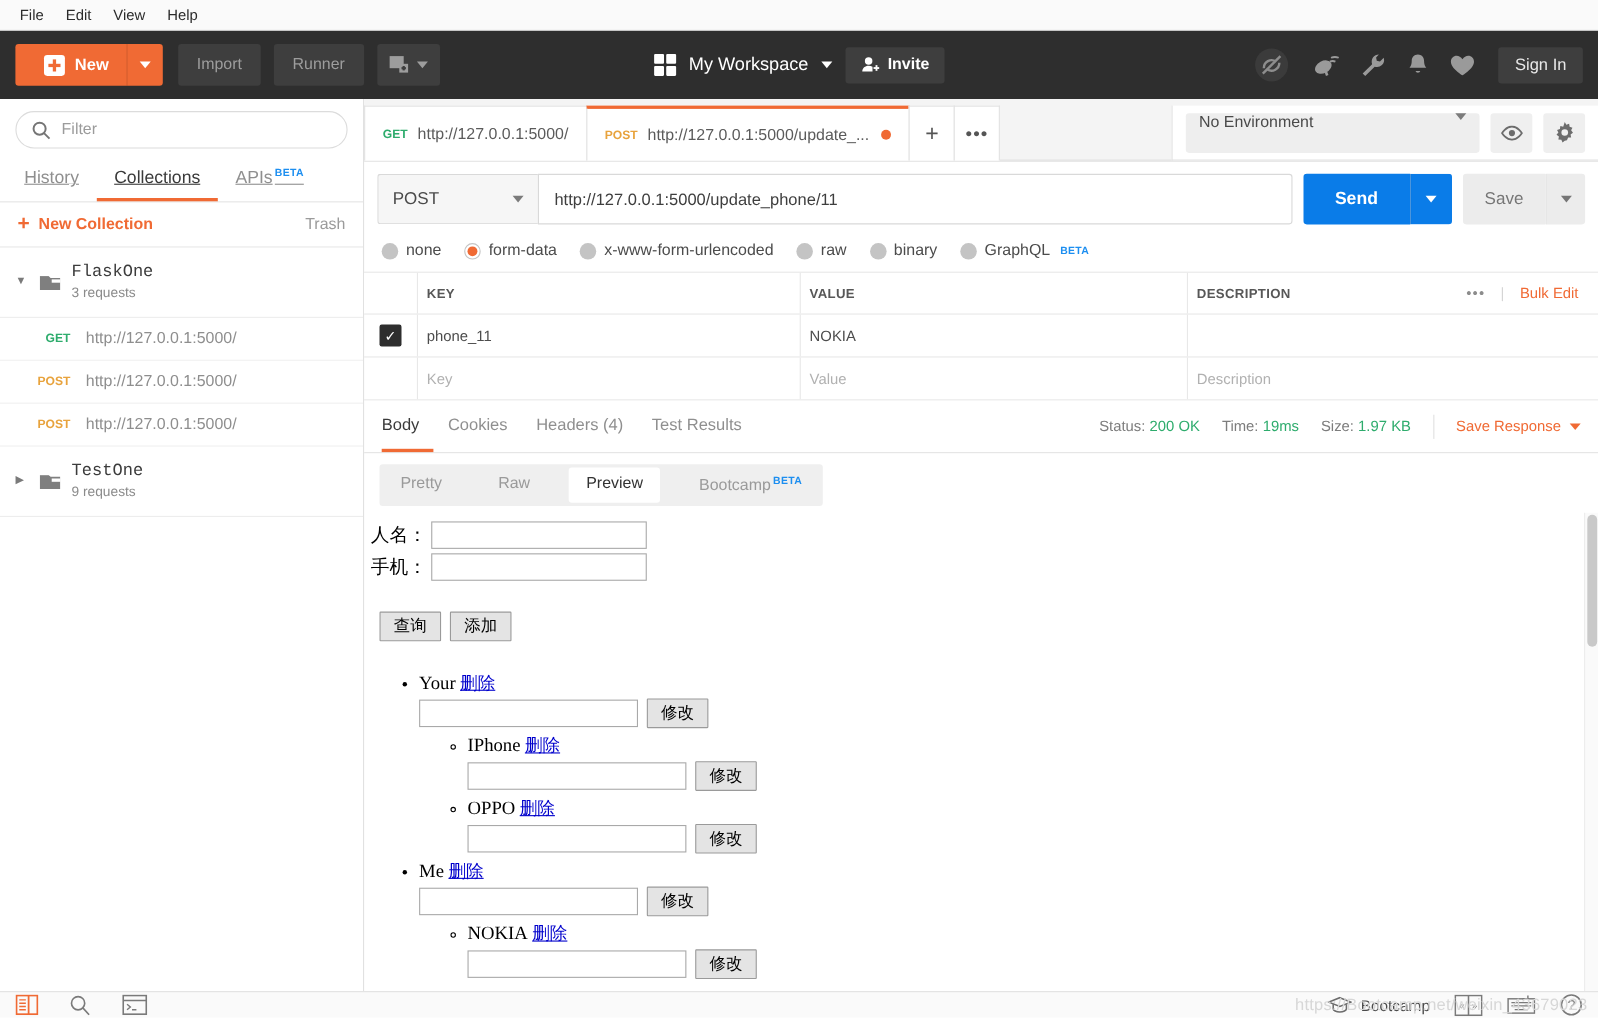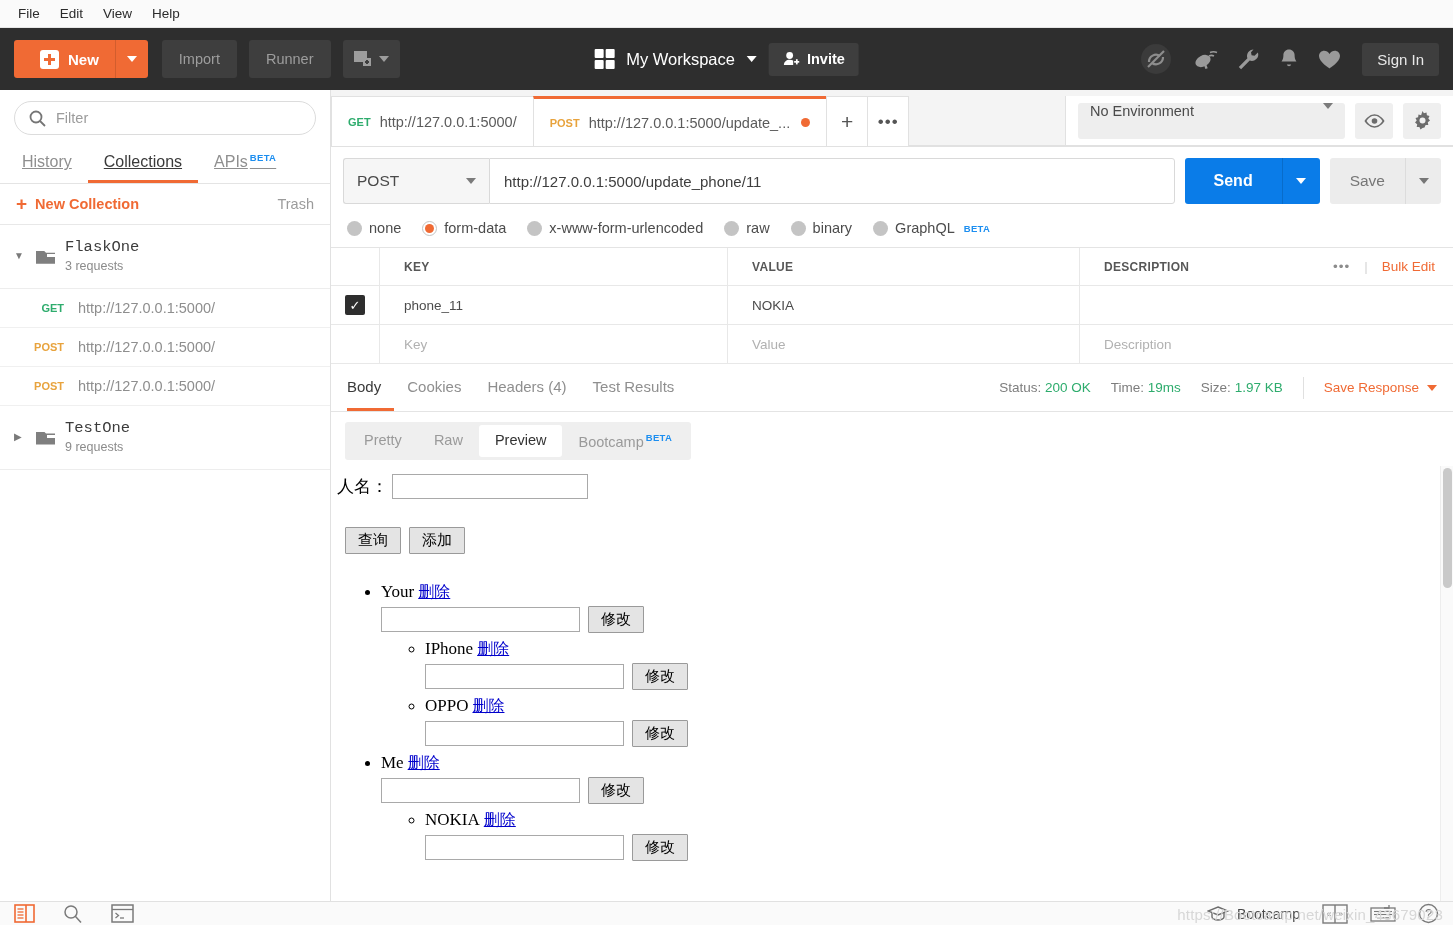--- a/index.html
+++ b/index.html
@@ -259,21 +259,21 @@
   .kvrow { display: flex; align-items: center; border-bottom: 1px solid #e8e8e8; }
   .kvrow.head { height: 38px; background: #fff; }
   .kvrow.data { height: 39px; }
   .kvcheck { width: 48px; display: flex; align-items: center; justify-content: center; }
   .kvcheck .box {
     width: 20px; height: 20px; background: #2e2e2e; border-radius: 2px;
     display: flex; align-items: center; justify-content: center;
     color: #fff; font-size: 13px;
   }
   .kvcol {
-    font-size: 13.5px; color: #4c4c4c; padding: 0 24px;
+    font-size: 13.5px; color: #4c4c4c; padding: 0 8px;
     border-left: 1px solid #e8e8e8; height: 100%;
     display: flex; align-items: center;
   }
   .kvrow.head .kvcol { font-size: 12px; font-weight: bold; letter-spacing: .3px; color: #575757; }
   .kvcol.k { width: 348px; }
   .kvcol.v { width: 352px; }
   .kvcol.d { flex: 1; }
   .kvcol.ph { color: #b1b1b1; }
   .kvactions {
     width: 150px; display: flex; align-items: center; justify-content: flex-end;
@@ -300,21 +300,21 @@
     font-size: 13.5px; color: #7d7d7d;
   }
   #respmeta .green { color: #2eac6d; }
   #respmeta .savresp { color: #f06a34; display: flex; align-items: center; gap: 8px; }
   #respmeta .vdiv { width: 1px; height: 22px; background: #e0e0e0; }
 
   
   #prevbar { padding: 10px 16px 6px 14px; }
   #segment {
     display: inline-flex; background: #efefef; border-radius: 3px;
-    padding: 3px; gap: 0;
+    padding: 3px; gap: 19px;
   }
   #segment .sg {
     padding: 7px 16px; font-size: 14.5px; color: #9a9a9a; border-radius: 3px;
   }
   #segment .sg.active { background: #fff; color: #333; }
 
   
   #preview {
     flex: 1; overflow: hidden; position: relative;
     font-family: "Liberation Serif", serif;
@@ -681,20 +681,26 @@
         </div>
       </div>
     </div>
 
     <div id="preview">
 
       <table class="fform">
         <tbody>
             <tr>
           <td class="flabel">人名：</td>
+          <td>
+                <span class="finput"></span>
+              </td>
+        </tr>
+        <tr>
+          <td class="flabel">手机：</td>
           <td>
                 <span class="finput"></span>
               </td>
         </tr>
       </tbody>
         </table>
 
       <div class="btnrow">
         <span class="hbtn">查询</span>
         <span class="hbtn">添加</span>

